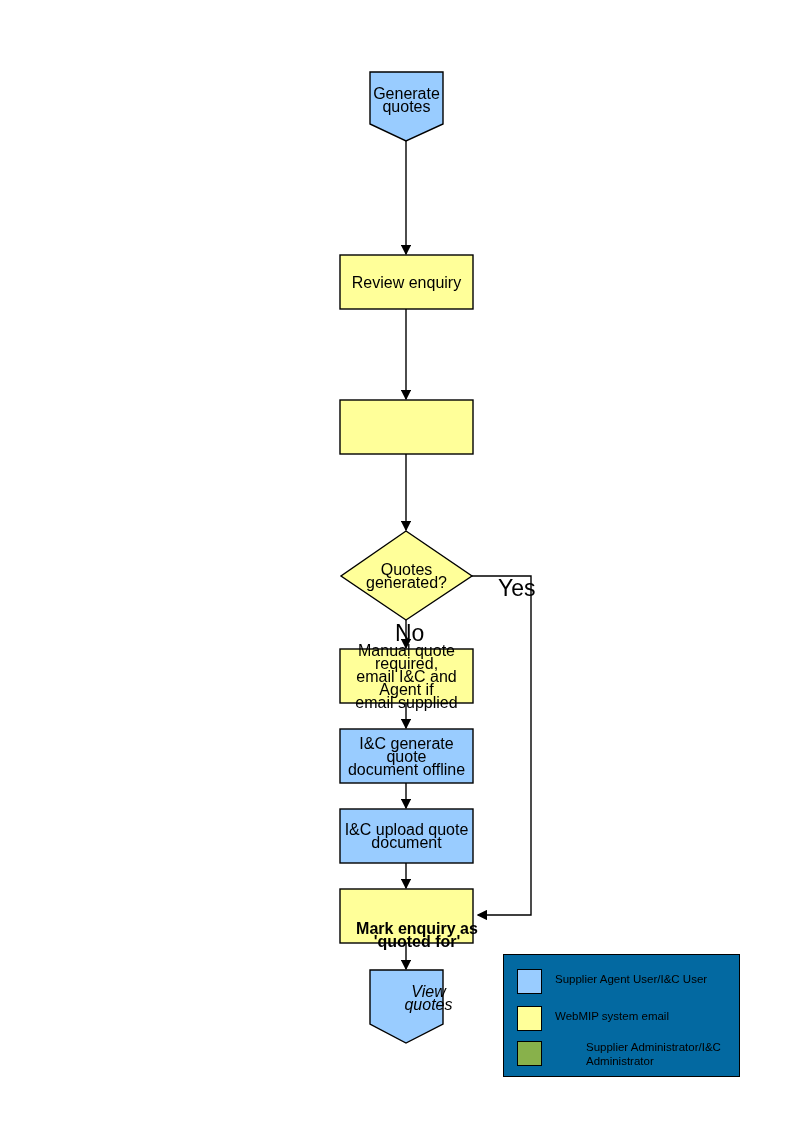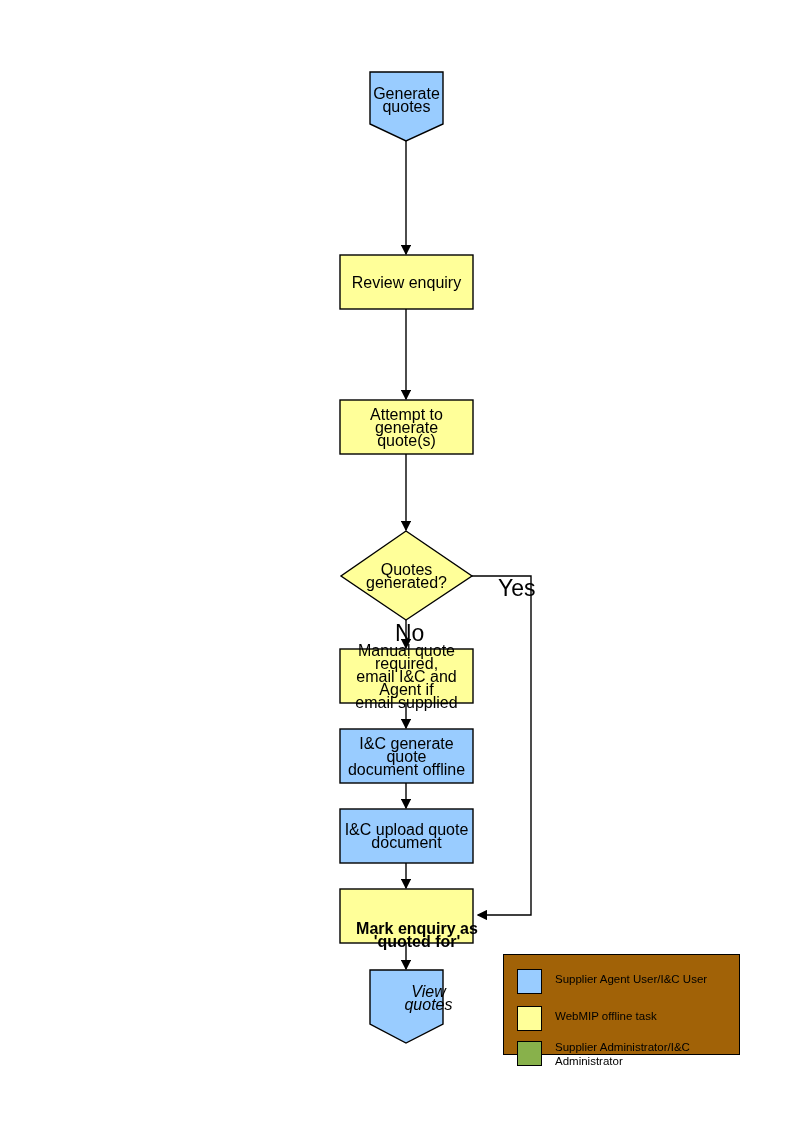--- a/index.html
+++ b/index.html
@@ -48,23 +48,23 @@
     line-height: 23px;
     color: #000000;
     white-space: nowrap;
   }
   
   .legend-box {
     position: absolute;
     left: 503px;
     top: 954px;
     width: 237px;
-    height: 101px;
+    height: 123px;
     border: 1.4px solid #000000;
-    background: #a16207;
+    background: #0369a1;
     box-sizing: border-box;
   }
   .legend-row {
     position: absolute;
     left: 13px;
     display: flex;
     align-items: flex-start;
   }
   .legend-swatch {
     width: 25px;
@@ -126,22 +126,20 @@
 
       <polygon points="370,970 443,970 443,1024 406,1043 370,1024" fill="#99CCFF"></polygon>
     </g>
   </svg>
 
   <div class="node-label" style="left:370px; top:74px; width:73px; height:52px;">Generate
 quotes</div>
 
   <div class="node-label" style="left:340px; top:255px; width:133px; height:54px;">Review enquiry</div>
 
-  <div class="node-label" style="left:340px; top:400px; width:133px; height:54px;">Attempt to generate
-quote(s)</div>
 
   <div class="node-label" style="left:341px; top:549px; width:131px; height:54px;">Quotes
 generated?</div>
 
   <div class="node-label" style="left:340px; top:729px; width:133px; height:54px;">I&amp;C generate quote
 document offline</div>
 
   <div class="node-label" style="left:340px; top:649px; width:133px; height:54px;">Manual quote required,
 email I&amp;C and Agent if
 email supplied</div>
@@ -157,22 +155,22 @@
 
   <span class="branch-label" style="left:375px; top:622px;margin-left:20px;">No</span>
 
   <div class="legend-box">
     <div class="legend-row" style="top:14px;">
       <span class="legend-swatch" style="background:#99CCFF;"></span>
       <span class="legend-text">Supplier Agent User/I&amp;C User</span>
     </div>
     <div class="legend-row" style="top:51px;">
       <span class="legend-swatch" style="background:#FFFF99;"></span>
-      <span class="legend-text">WebMIP offline task</span>
+      <span class="legend-text">WebMIP system email</span>
     </div>
-    <div class="legend-row" style="top:86px;">
+    <div class="legend-row" style="top:86px;gap:31px;">
       <span class="legend-swatch" style="background:#88B14B;"></span>
       <span class="legend-text" style="padding-top:0px;">Supplier Administrator/I&amp;C
 Administrator</span>
     </div>
   </div>
 
 </div>
 
 </body></html>

